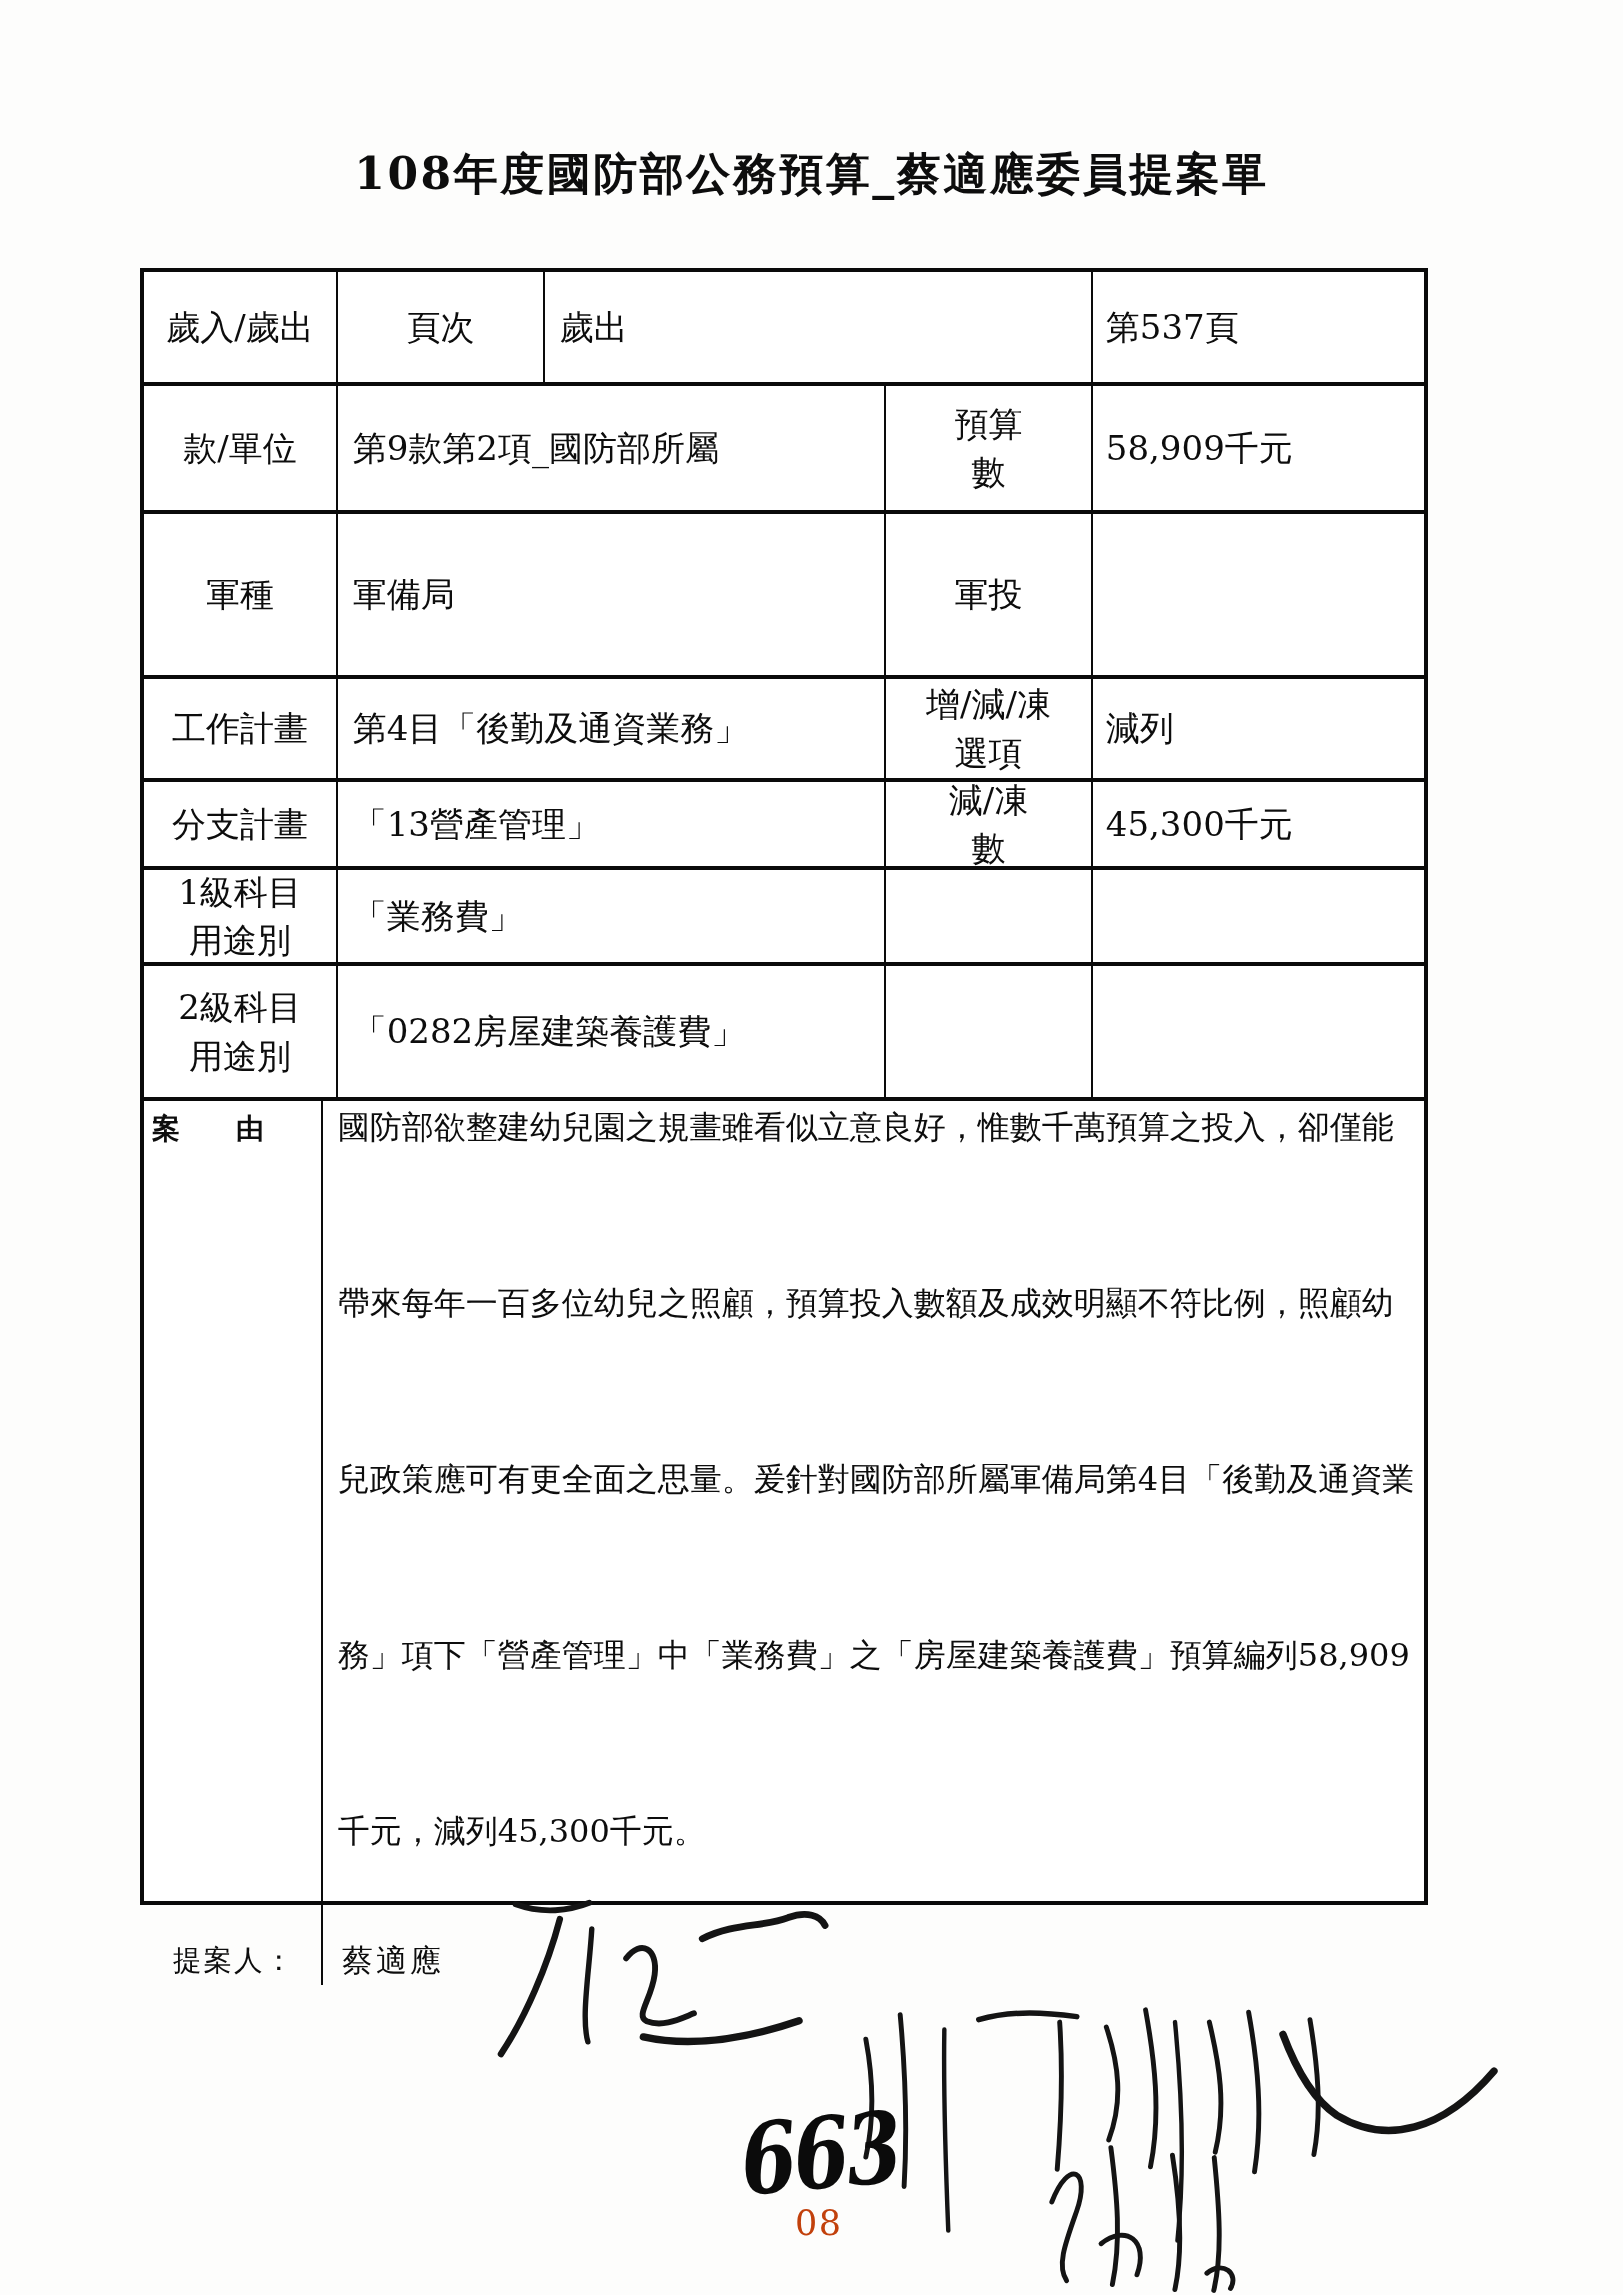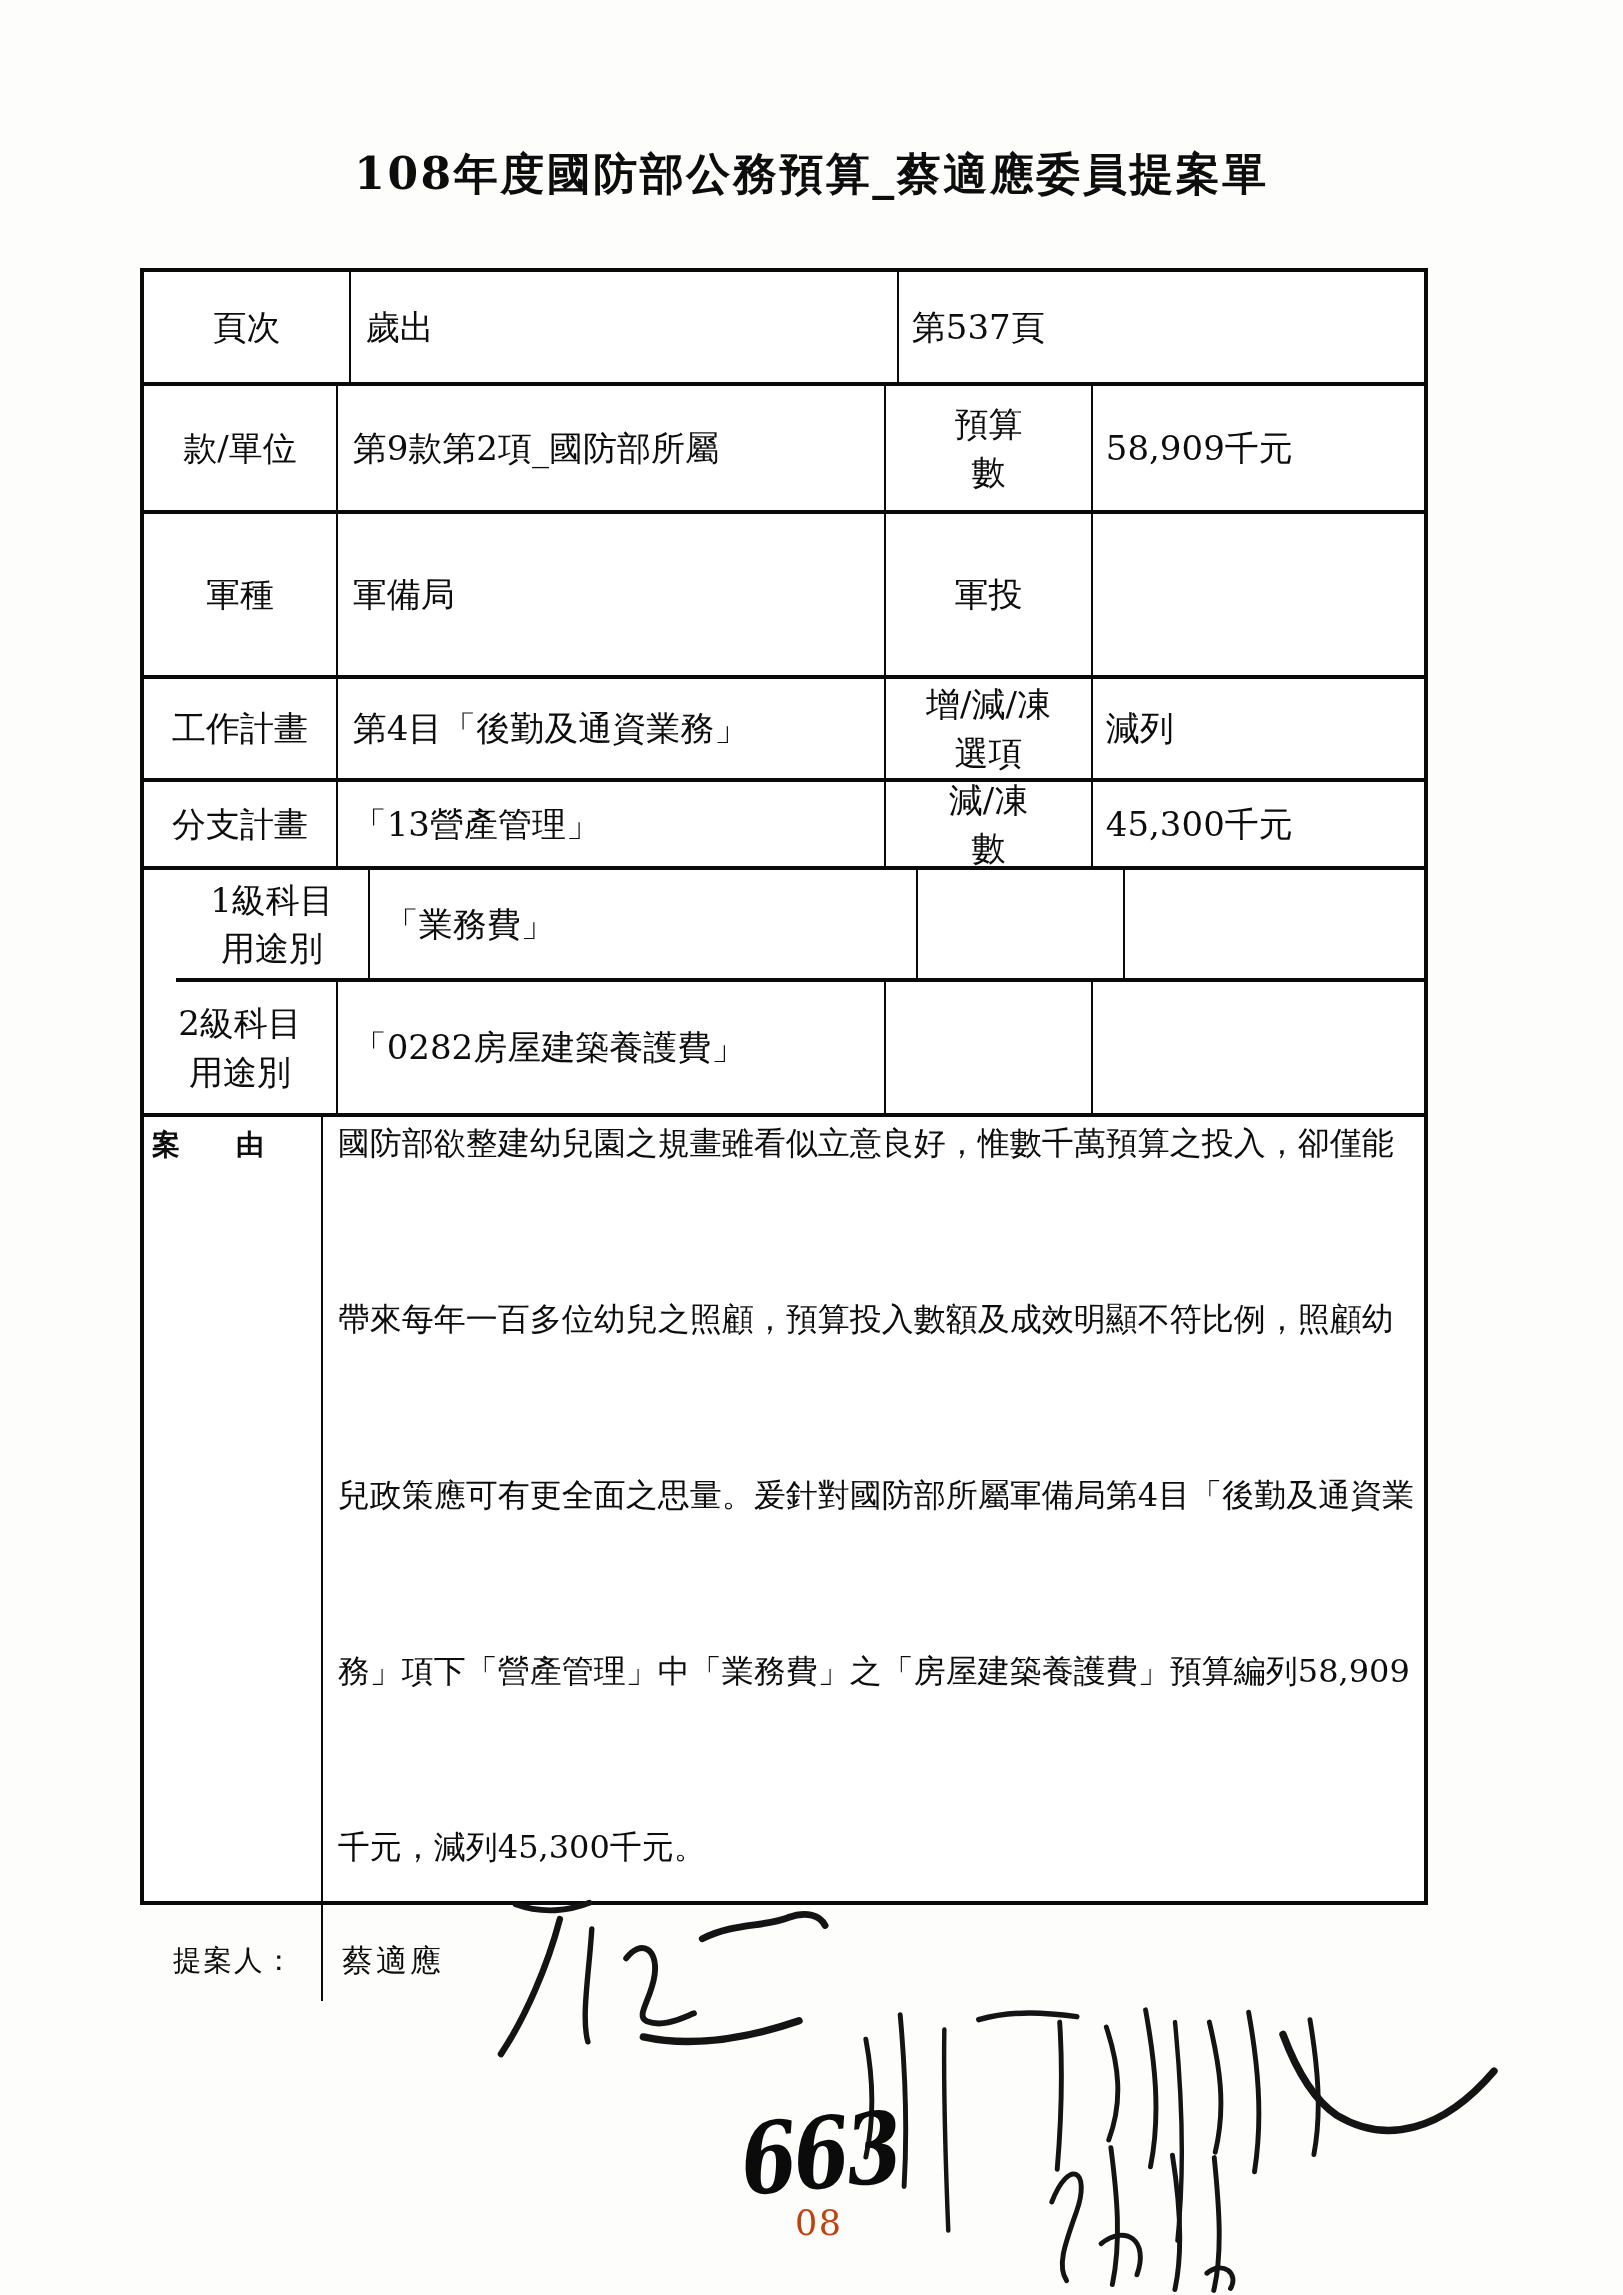--- a/index.html
+++ b/index.html
@@ -25,21 +25,21 @@
     box-sizing:border-box;
     display:flex;flex-direction:column;
     background:#fff;
   }
   .trow{display:flex;box-sizing:border-box;border-bottom:4.4px solid #0a0a0a;flex:0 0 auto;}
   .trow.r1{height:114px;}
   .trow.r2{height:128px;}
   .trow.r3{height:165px;}
   .trow.r4{height:103px;}
   .trow.r5{height:88px;}
-  .trow.r6{height:112px;margin-left:32px;}
+  .trow.r6{height:96px;}
   .trow.r7{height:135px;}
   .trow.case{flex:1 1 auto;border-bottom:none;}
   .c{
     box-sizing:border-box;
     display:flex;align-items:center;
     font-size:34px;line-height:1.42;
     white-space:pre-line;
   }
   .c1{width:194px;border-right:2.9px solid #0a0a0a;justify-content:center;text-align:center;}
   .c2{width:548px;border-right:2.9px solid #0a0a0a;padding:0 5.9px 0 14.7px;text-align:left;}
@@ -81,20 +81,21 @@
 </head>
 <body>
 
 <div class="page">
 
   <div class="title">108年度國防部公務預算_蔡適應委員提案單</div>
 
   <div class="doc-table">
 
     <div class="trow r1">
+      <div class="c c1">歲入/歲出</div>
       <div class="c c3">頁次</div>
       <div class="c c2">歲出</div>
       <div class="c c4">第537頁</div>
     </div>
 
     <div class="trow r2">
       <div class="c c1">款/單位</div>
       <div class="c c2">第9款第2項_國防部所屬</div>
       <div class="c c3">預算
 數</div>

